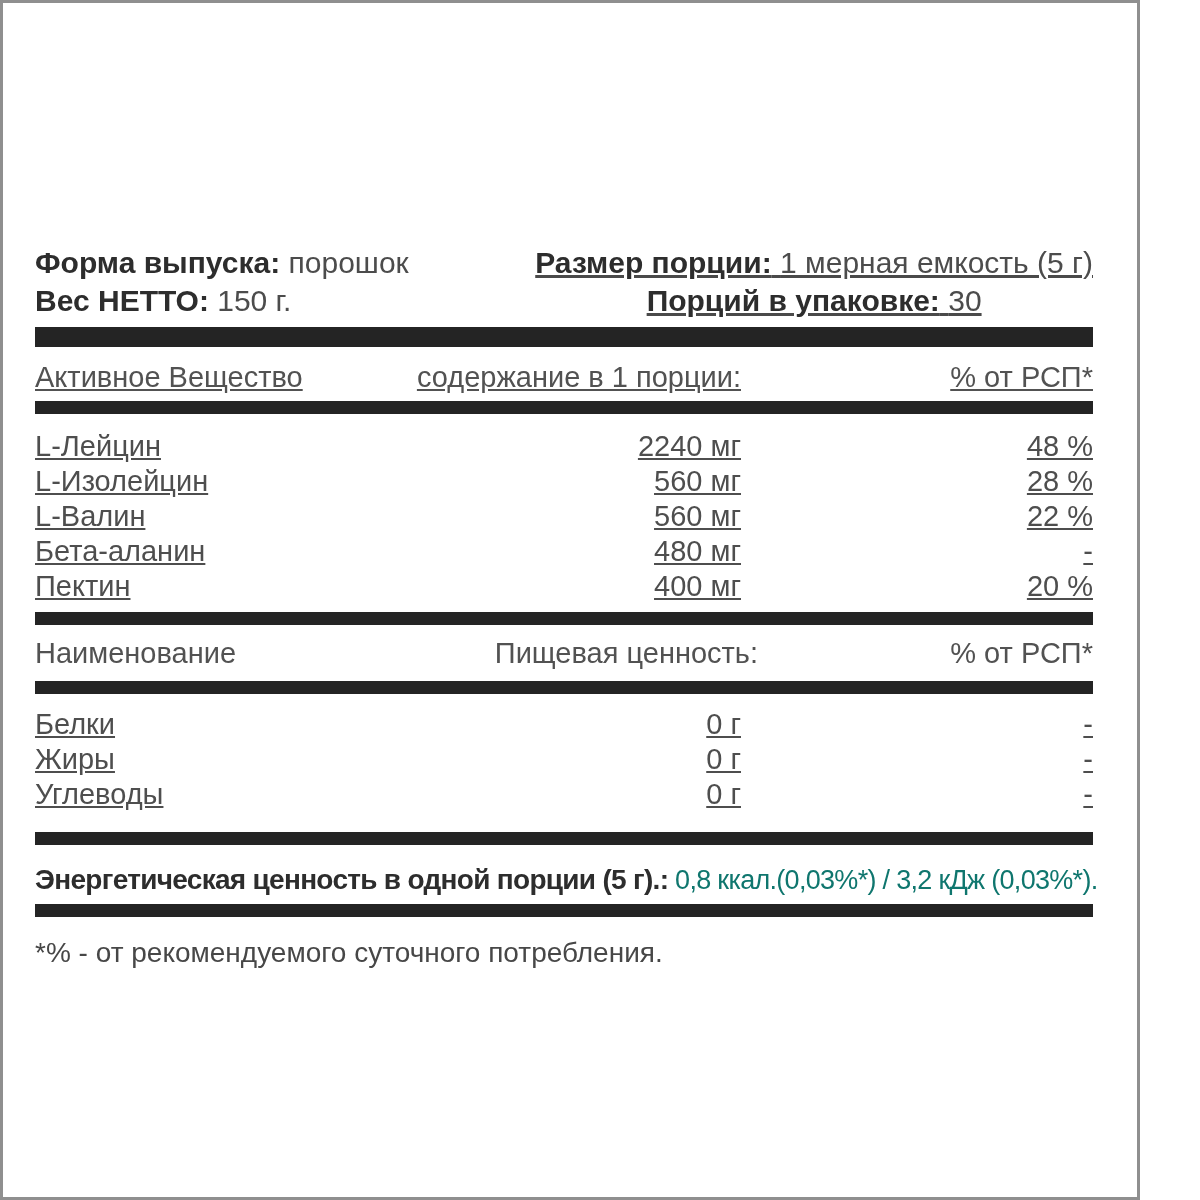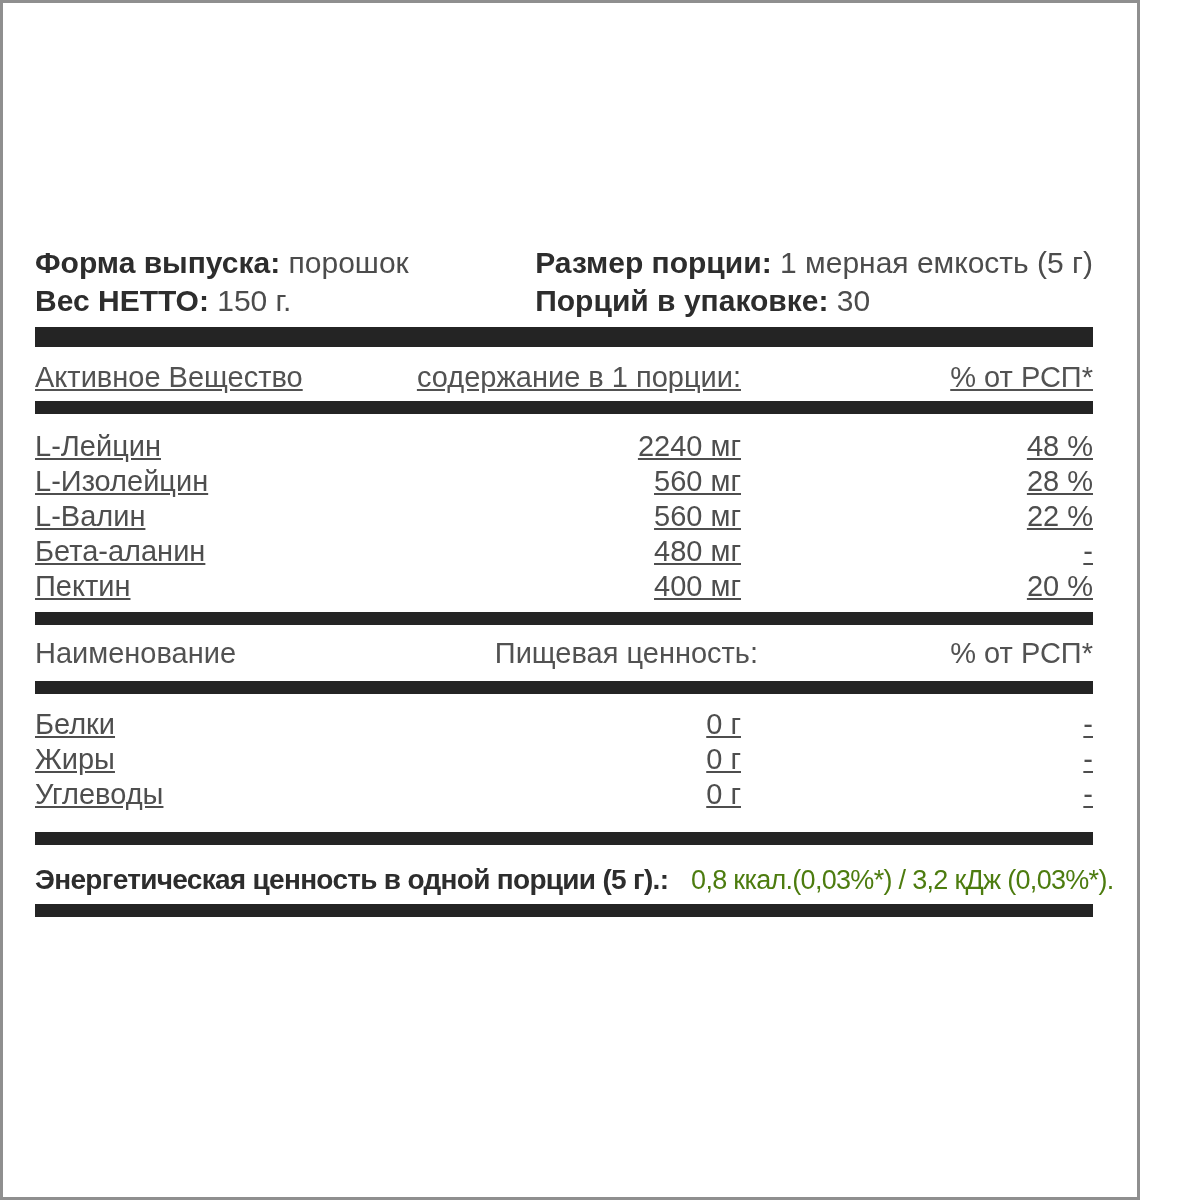--- a/index.html
+++ b/index.html
@@ -20,21 +20,21 @@
     color: #4a4a4a;
   }
 
   
   .info-row {
     display: flex;
     justify-content: space-between;
     font-size: 30px;
     line-height: 38px;
   }
-  .info-right { text-align: left; }
+  .info-right { text-align: center; text-decoration: underline; }
   .lbl { font-weight: bold; color: #2d2d2d; }
   .val { color: #4c4c4c; }
 
   
   .bar { background: #242424; }
   .bar-thick { height: 20px; margin-top: 7px; }
   .bar-mid   { height: 13px; }
 
   
   .trow {
@@ -57,21 +57,21 @@
   
   .energy {
     margin-top: 14px;
     line-height: 42px;
     font-size: 27px;
     letter-spacing: -0.7px;
     white-space: nowrap;
     margin-bottom: 3px;
   }
   .energy .lbl { font-size: 28px; }
-  .energy .val { color: #4d7c0f; margin-left: 16px; }
+  .energy .val { color: #0f766e; }
 
   
   .footnote {
     margin-top: 17px;
     font-size: 28px;
     line-height: 38px;
     color: #474747;
   }
 </style>
 </head>
@@ -171,15 +171,16 @@
 
     <div class="bar bar-mid"></div>
 
     <div class="energy">
       <span class="lbl">Энергетическая ценность в одной порции (5 г).:</span>
       <span class="val">0,8 ккал.(0,03%*) / 3,2 кДж (0,03%*).</span>
     </div>
 
     <div class="bar bar-mid"></div>
 
+    <div class="footnote">*% - от рекомендуемого суточного потребления.</div>
 
   </div>
 </div>
 
 </body></html>

